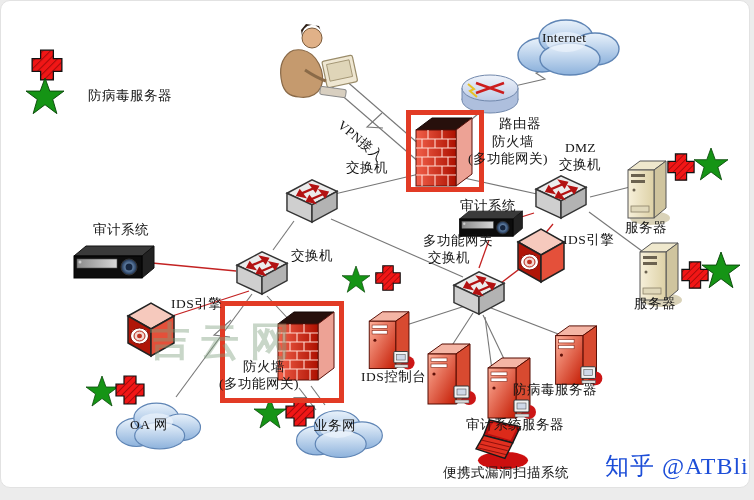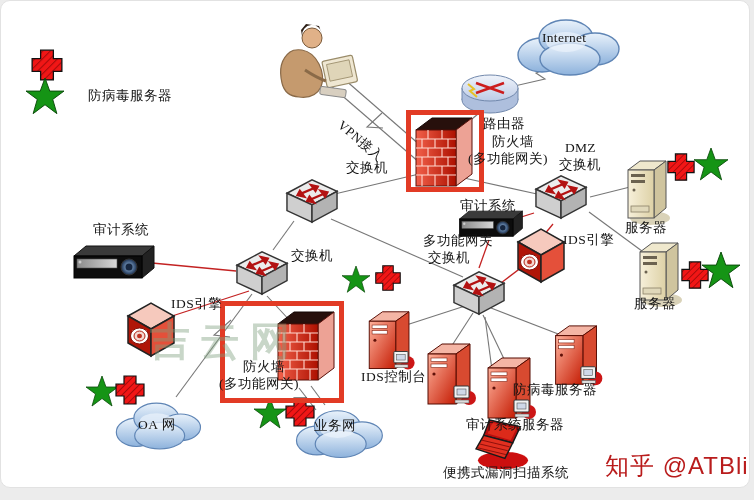--- a/index.html
+++ b/index.html
@@ -7,22 +7,22 @@
        font-family:"Liberation Serif","DejaVu Serif",serif;}
   #stage{position:absolute;left:0;top:0;width:754px;height:500px;}
   #page{position:absolute;left:0px;top:0px;width:748px;height:486px;background:#ffffff;
         border:1px solid #e2e2e2;border-radius:10px;}
   svg.diagram{position:absolute;left:0;top:0;}
   .lbl{position:absolute;font-size:13.5px;color:#141414;white-space:nowrap;letter-spacing:0.5px;line-height:1.1;}
   .lbl.en{letter-spacing:0.3px;}
   .hibox{position:absolute;border:5px solid #e23b25;background:transparent;}
   .wm-site{position:absolute;left:150px;top:314px;font-size:40px;font-weight:bold;
            color:rgba(125,158,125,0.42);letter-spacing:10px;font-family:"Liberation Sans",sans-serif;}
-  .wm-zhihu{position:absolute;left:605px;top:450px;font-size:24px;color:#b91c1c;
-            font-family:Liberation Sans, sans-serif;letter-spacing:1px;}
+  .wm-zhihu{position:absolute;left:605px;top:450px;font-size:24px;color:#1d4ed8;
+            font-family:Liberation Serif, serif;letter-spacing:1px;}
   .rot-vpn{transform:rotate(40deg);transform-origin:left top;font-size:13px;}
 </style>
 </head>
 <body>
 
 <div id="stage">
   <div id="page"></div>
 
   <svg class="diagram" width="754" height="500">
     <defs>
@@ -275,39 +275,39 @@
     <use href="#sym-star" x="702" y="252" width="38" height="38"></use>
   </svg>
 
   <div class="hibox" style="left:406px;top:110px;width:68px;height:72px"></div>
   <div class="hibox" style="left:220px;top:301px;width:114px;height:92px"></div>
 
   <div class="lbl" style="left:88px;top:89px">防病毒服务器</div>
 
   <div class="lbl en" style="left:542px;top:31px">Internet</div>
   <div class="lbl rot-vpn" style="left:344px;top:118px">VPN接入</div>
-  <div class="lbl" style="left:483px;top:117px">路由器</div>
+  <div class="lbl" style="left:499px;top:117px">路由器</div>
   <div class="lbl" style="left:492px;top:135px">防火墙</div>
   <div class="lbl" style="left:468px;top:152px">(多功能网关)</div>
   <div class="lbl" style="left:346px;top:161px">交换机</div>
   <div class="lbl en" style="left:565px;top:141px">DMZ</div>
   <div class="lbl" style="left:559px;top:158px">交换机</div>
   <div class="lbl" style="left:93px;top:223px">审计系统</div>
   <div class="lbl" style="left:291px;top:249px">交换机</div>
   <div class="lbl" style="left:460px;top:199px">审计系统</div>
   <div class="lbl" style="left:423px;top:234px">多功能网关</div>
   <div class="lbl" style="left:428px;top:251px">交换机</div>
   <div class="lbl" style="left:171px;top:297px">IDS引擎</div>
   <div class="lbl" style="left:563px;top:233px">IDS引擎</div>
   <div class="lbl" style="left:625px;top:221px">服务器</div>
   <div class="lbl" style="left:634px;top:297px">服务器</div>
   <div class="lbl" style="left:361px;top:370px">IDS控制台</div>
   <div class="lbl" style="left:466px;top:418px">审计系统服务器</div>
   <div class="lbl" style="left:513px;top:383px">防病毒服务器</div>
   <div class="lbl" style="left:443px;top:466px">便携式漏洞扫描系统</div>
-  <div class="lbl" style="left:138px;top:418px">OA 网</div>
+  <div class="lbl" style="left:130px;top:418px">OA 网</div>
   <div class="lbl" style="left:314px;top:419px">业务网</div>
   <div class="lbl" style="left:243px;top:360px">防火墙</div>
   <div class="lbl" style="left:219px;top:377px">(多功能网关)</div>
 
   <div class="wm-site">吉云网</div>
   <div class="wm-zhihu">知乎 @ATBli</div>
 </div>
 
 </body></html>

